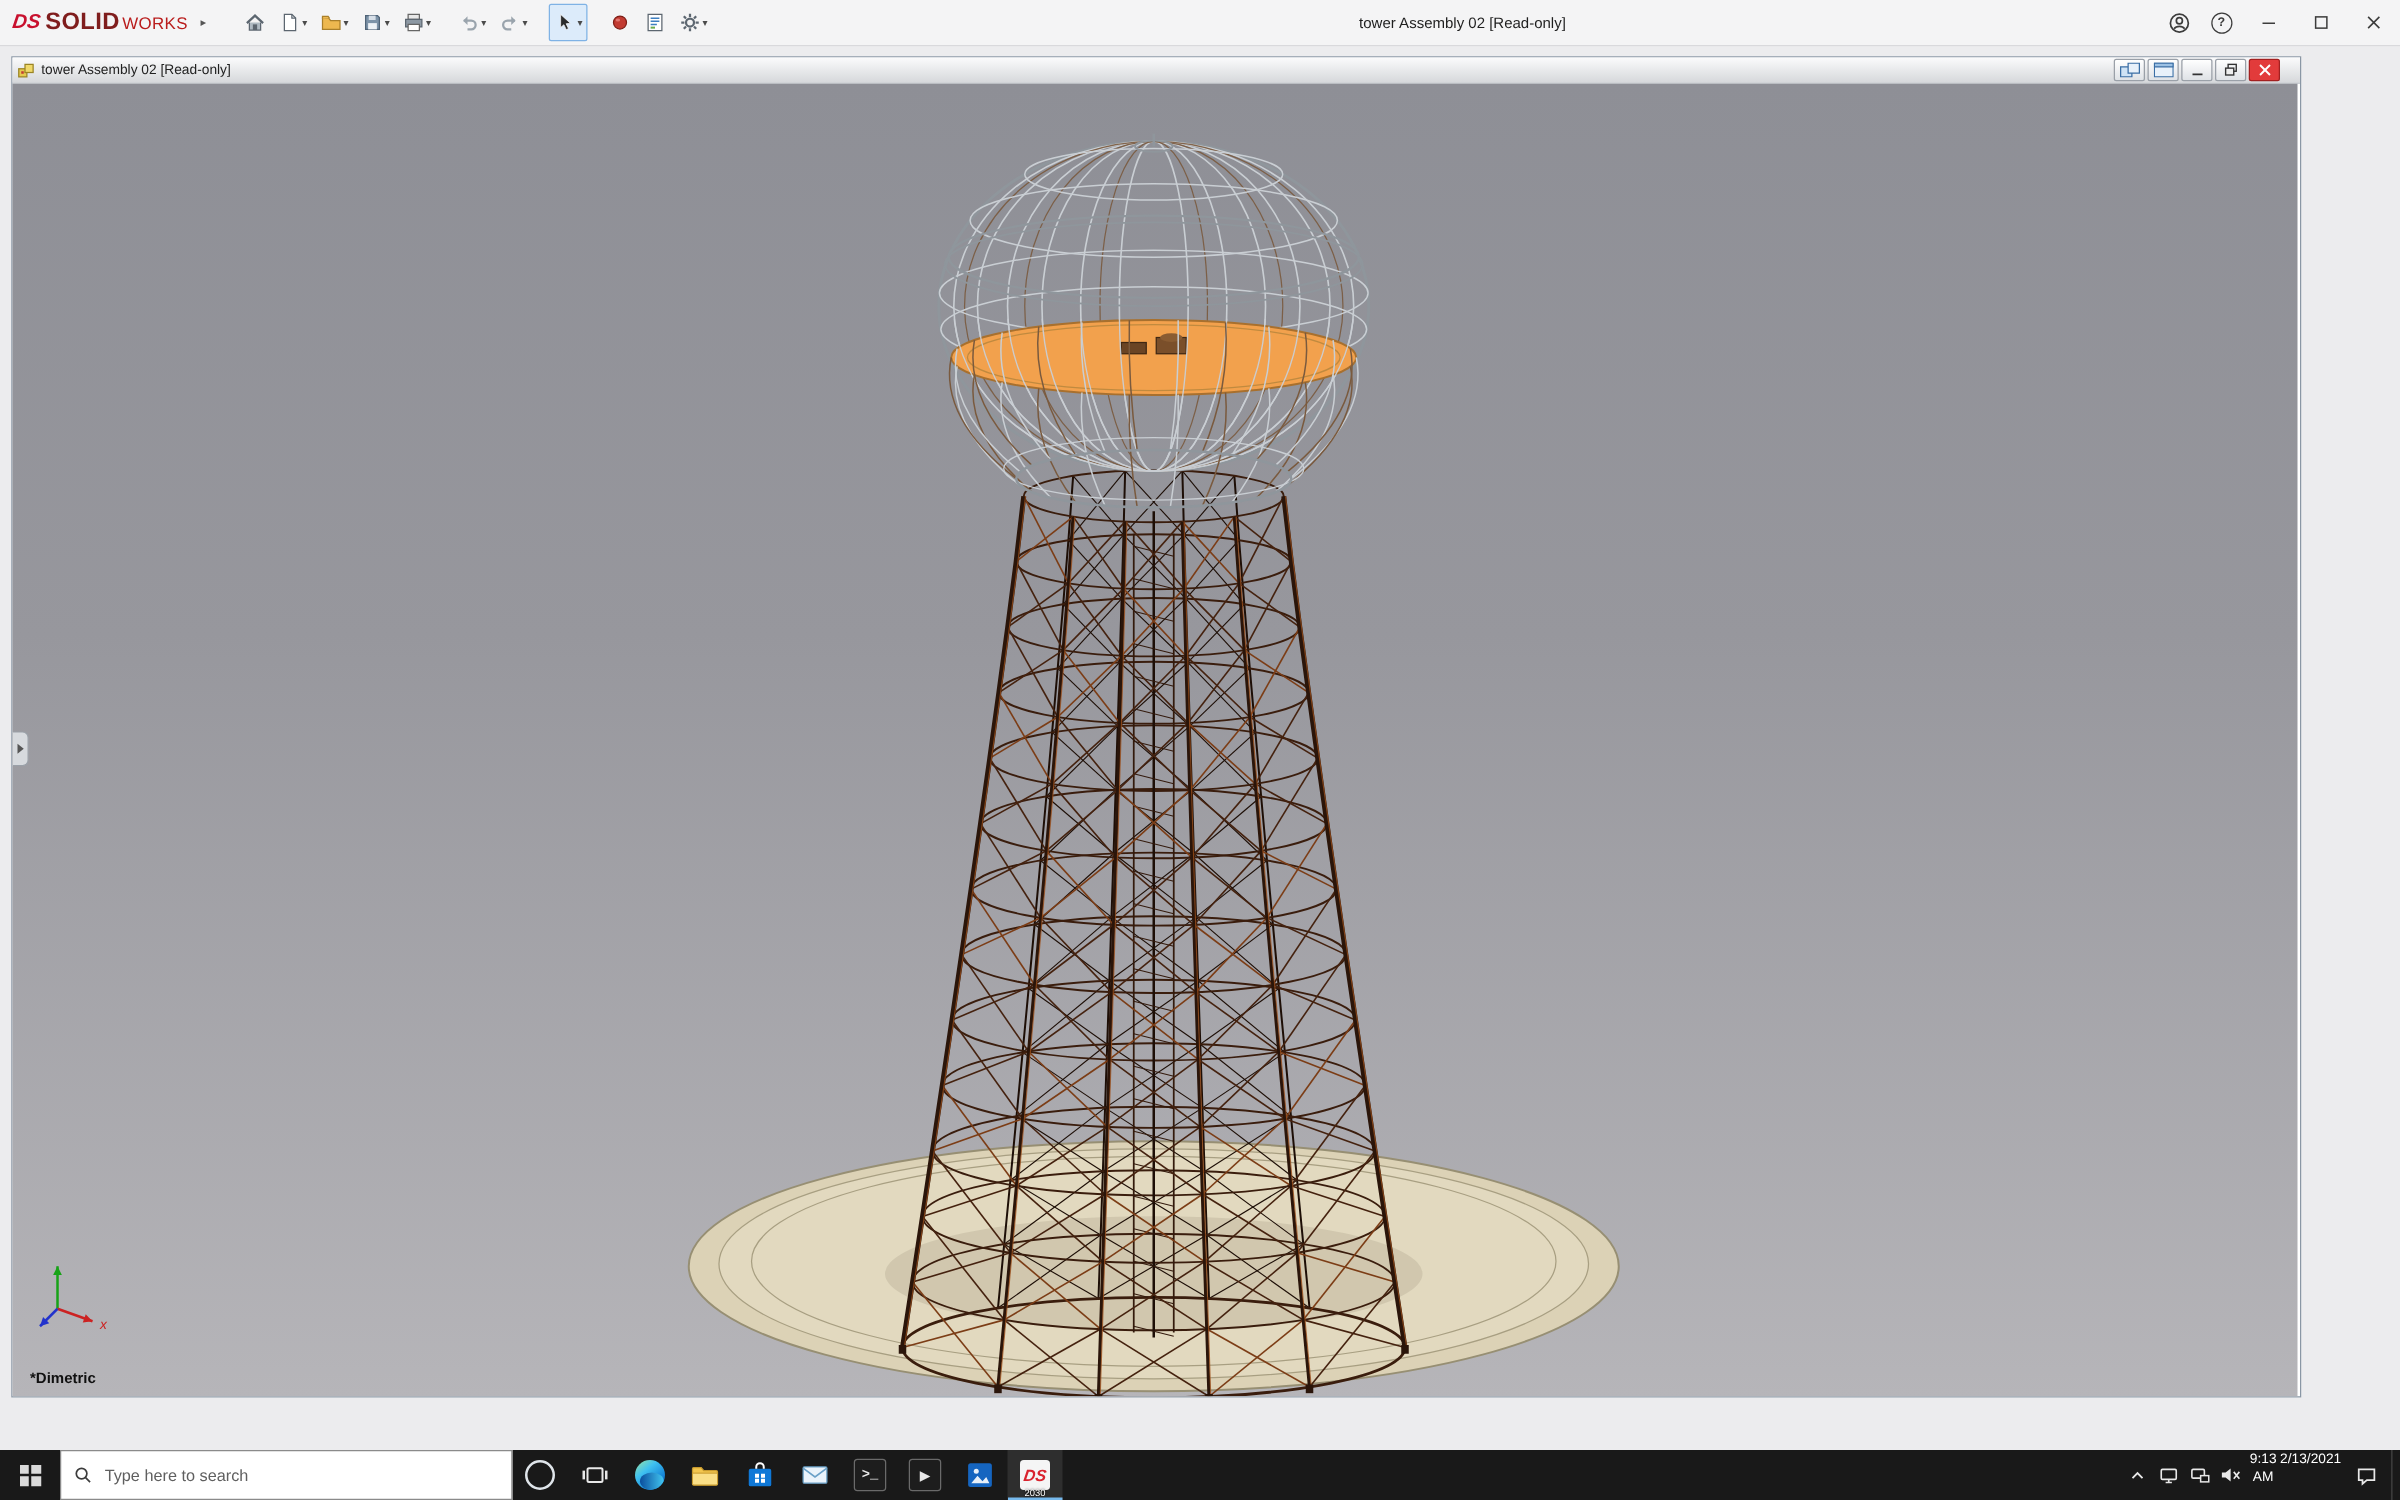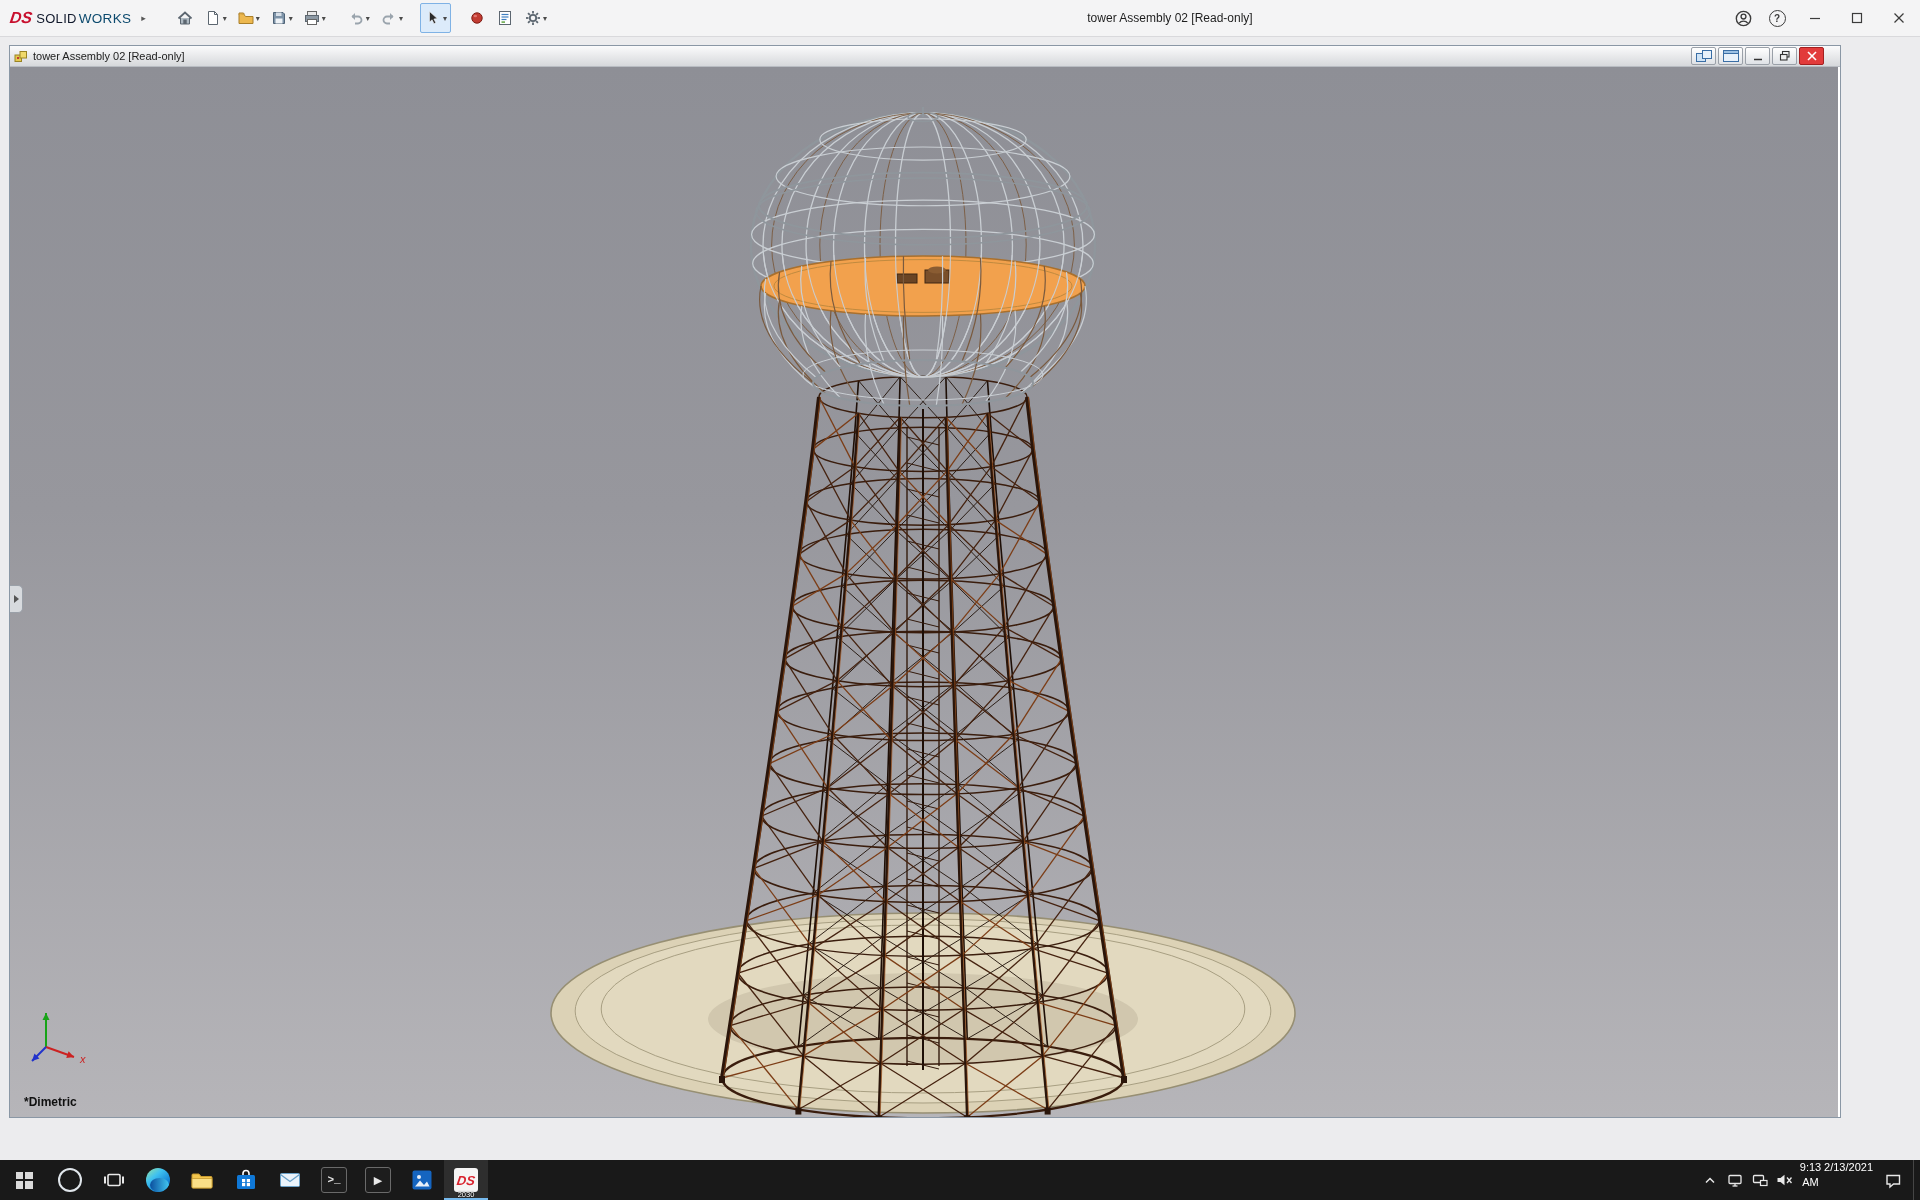--- a/index.html
+++ b/index.html
@@ -4,22 +4,22 @@
 <style>
   html,body{margin:0;padding:0;}
   body{width:1920px;height:1200px;overflow:hidden;background:#ececee;
        font-family:"Liberation Sans", sans-serif;position:relative;}
 
   
   .app-titlebar{position:absolute;top:0;left:0;width:1920px;height:36px;background:#f4f4f5;
     border-bottom:1px solid #d9d9dc;display:flex;align-items:center;z-index:5;}
   .brand{display:flex;align-items:center;padding-left:10px;gap:2px;white-space:nowrap;}
   .brand-mark{color:#c8102e;font-weight:bold;font-style:italic;font-size:16px;transform:skewX(-8deg);margin-right:2px;}
-  .brand-solid{color:#0f172a;font-weight:400;font-size:13px;letter-spacing:.3px;}
-  .brand-works{color:#0c4a6e;font-weight:400;font-size:13.5px;letter-spacing:.3px;}
+  .brand-solid{color:#7f1d1d;font-weight:700;font-size:19px;letter-spacing:.3px;}
+  .brand-works{color:#b91c1c;font-weight:400;font-size:13.5px;letter-spacing:.3px;}
   .flyout{color:#555;font-size:9px;margin-left:8px;}
   .toolbar{display:flex;align-items:center;margin-left:26px;gap:2px;}
   .tb-btn{height:28px;display:flex;align-items:center;padding:0 3px;border:1px solid transparent;border-radius:2px;}
   .tb-btn svg{display:block;}
   .tb-btn.active{background:#dcebfa;border:1px solid #7fb2e5;}
   .caret{font-size:8px;color:#4a4a4a;margin-left:1px;}
   .tb-gap{width:9px;}
   .app-title{position:absolute;left:620px;right:200px;top:0;height:36px;line-height:36px;
     text-align:center;font-size:12px;color:#1e1e1e;white-space:nowrap;overflow:hidden;}
   .titlebar-right{margin-left:auto;display:flex;align-items:center;height:100%;}
@@ -616,20 +616,27 @@
 
 <footer class="taskbar">
   <div class="start-btn">
     <div class="win-flag">
         <div></div>
         <div></div>
         <div></div>
         <div></div>
       </div>
   </div>
+  <div class="search">
+    <svg width="16" height="16" viewBox="0 0 16 16" fill="none" stroke="#3c3c3c" stroke-width="1.5">
+        <circle cx="6.8" cy="6.8" r="4.6"></circle>
+        <line x1="10.3" y1="10.3" x2="14.2" y2="14.2"></line>
+      </svg>
+    <input type="text" placeholder="Type here to search" style="">
+  </div>
   <div class="task-btn">
     <div class="icon-cortana"></div>
   </div>
   <div class="task-btn">
     <svg width="24" height="21" viewBox="0 0 24 21">
         <rect x="6" y="4.5" width="12" height="11" rx="1.2" fill="none" stroke="#e8e8e8" stroke-width="1.6"></rect>
         <rect x="2" y="6.5" width="2" height="7" fill="#e8e8e8"></rect>
         <rect x="20" y="6.5" width="2" height="7" fill="#e8e8e8"></rect>
       </svg>
   </div>

